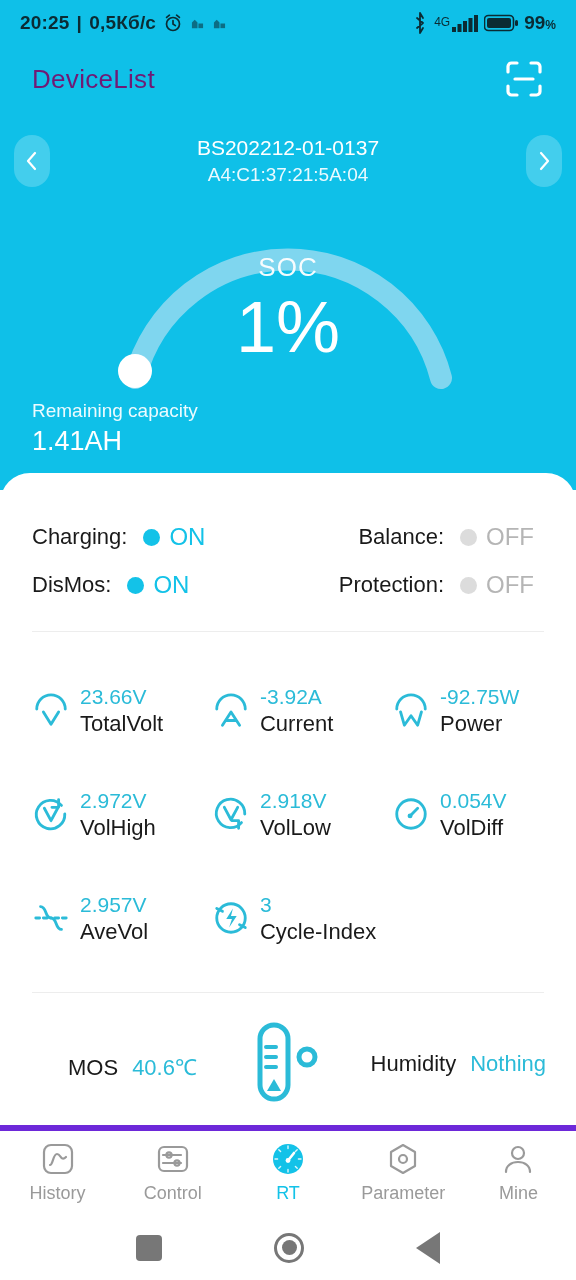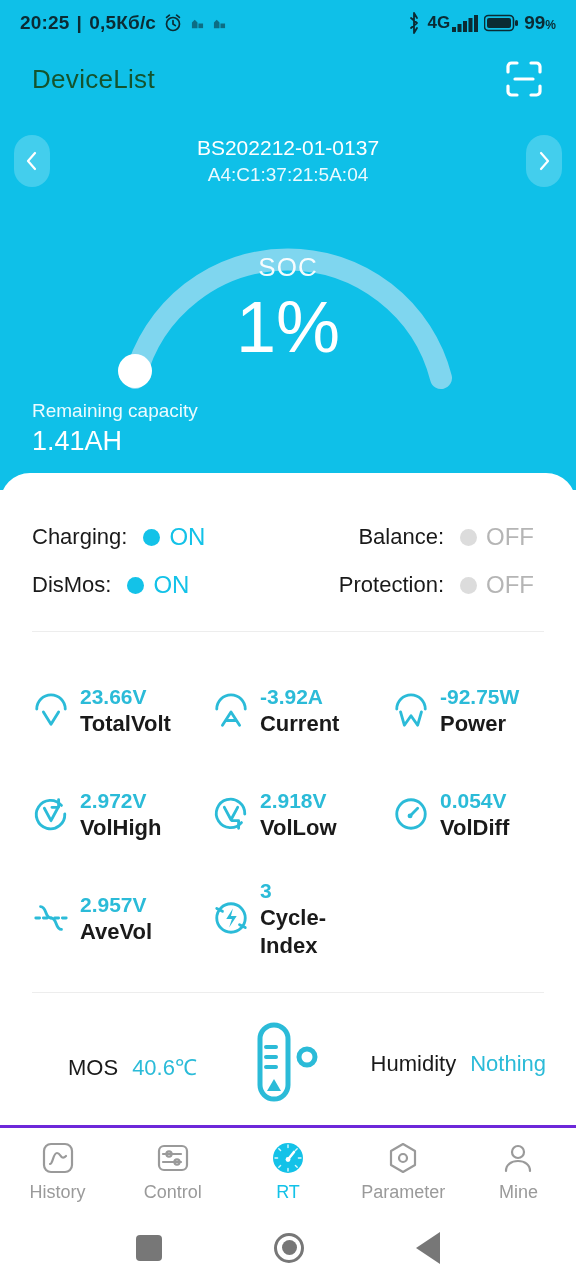--- a/index.html
+++ b/index.html
@@ -29,21 +29,21 @@
   .sb-batt-pct { color:#0b2b33; font-size:19px; font-weight:bold; }
   .sb-batt-pct .sm { font-size:12px; }
   .mini-ico { width:15px; height:13px; opacity:.55; }
 
   
   .appbar {
     position:absolute; left:0; top:50px; width:576px; height:58px;
     display:flex; align-items:center; justify-content:space-between;
     padding:0 32px;
   }
-  .appbar-title { color:#14532d; font-size:26px; letter-spacing:.3px; }
+  .appbar-title { color:#701a75; font-size:26px; letter-spacing:.3px; }
 
   
   .device-row {
     position:absolute; left:0; top:128px; width:576px; height:66px;
     display:flex; align-items:center; justify-content:space-between;
     padding:0 14px;
   }
   .navbtn {
     width:36px; height:52px; border-radius:18px;
     background:rgba(255,255,255,.22);
@@ -96,38 +96,38 @@
   .tg-state.off { color:#b5b5b5; }
 
   .divider { height:1px; background:#ededed; margin:22px 32px 0 32px; }
 
   
   .metrics { padding:26px 18px 0 18px; }
   .mrow { display:flex; }
   .mcell { width:33.3333%; display:flex; align-items:center; gap:10px; height:104px; padding-left:14px; }
   .mcell.empty { visibility:hidden; }
   .m-ico { width:38px; height:38px; flex:0 0 auto; }
-  .m-txt { display:flex; flex-direction:column;font-weight:bold; }
+  .m-txt { display:flex; flex-direction:column; }
   .m-val { color:#2BBBD8; font-size:21px; line-height:27px; }
   .m-lab { color:#1a1a1a; font-size:22px; line-height:28px; }
 
   
   .temp-block { position:relative; padding:0 20px; margin-top:6px; height:150px; }
   .temp-left { position:absolute; left:68px; top:52px; }
   .temp-right { position:absolute; right:30px; top:52px; text-align:right; }
   .temp-line { display:flex; align-items:baseline; gap:14px; height:42px; }
   .temp-line.right { justify-content:flex-end; }
   .t-name { color:#1a1a1a; font-size:22px; }
   .t-val { color:#2BBBD8; font-size:22px; }
   .thermo { position:absolute; left:50%; transform:translateX(-50%); top:22px; }
 
   
   .tabbar {
     position:absolute; left:0; bottom:65px; width:576px; height:90px;
-    background:#ffffff; border-top:3px solid #6d28d9;
+    background:#ffffff; border-top:6px solid #6d28d9;
     display:flex; align-items:center;
   }
   .tab { flex:1 1 0; display:flex; flex-direction:column; align-items:center; gap:7px; }
   .tab-label { font-size:18px; color:#9a9a9a; }
   .tab.active .tab-label { color:#13C2E8; }
 
   
   .androidnav {
     position:absolute; left:0; bottom:0; width:576px; height:65px;
     background:#ffffff; display:flex; align-items:center; justify-content:center; gap:112px;
@@ -167,21 +167,21 @@
         <svg class="mini-ico" viewBox="0 0 16 14">
           <path d="M2 12V6l3-3 3 3v6z" fill="#0b2b33"></path>
             <rect x="9" y="7" width="5" height="5" fill="#0b2b33"></rect>
         </svg>
       </div>
       <div class="sb-right">
         <svg width="16" height="24" viewBox="0 0 16 24">
           <path d="M5 7l6 5-6 5M8 2v20l3-5M8 22V2l3 5" stroke="#0b2b33" stroke-width="1.8" fill="none" stroke-linejoin="round" stroke-linecap="round"></path>
         </svg>
         <div style="display:flex;align-items:flex-end;gap:2px;">
-          <span style="font-size:17px;color:#0b2b33;font-weight:bold;line-height:11px;margin-bottom:4px;">4G</span>
+          <span style="font-size:12px;color:#0b2b33;font-weight:normal;line-height:11px;margin-bottom:4px;">4G</span>
           <svg width="26" height="18" viewBox="0 0 26 18">
             <rect x="0" y="13" width="4" height="5" fill="#0b2b33"></rect>
             <rect x="5.5" y="10" width="4" height="8" fill="#0b2b33"></rect>
             <rect x="11" y="7" width="4" height="11" fill="#0b2b33"></rect>
             <rect x="16.5" y="4" width="4" height="14" fill="#0b2b33"></rect>
             <rect x="22" y="1" width="4" height="17" fill="#0b2b33"></rect>
           </svg>
         </div>
         <svg width="34" height="18" viewBox="0 0 34 18">
           <rect x="0.5" y="1.5" width="29" height="15" rx="4" fill="none" stroke="#0b2b33" stroke-width="1.6"></rect>

